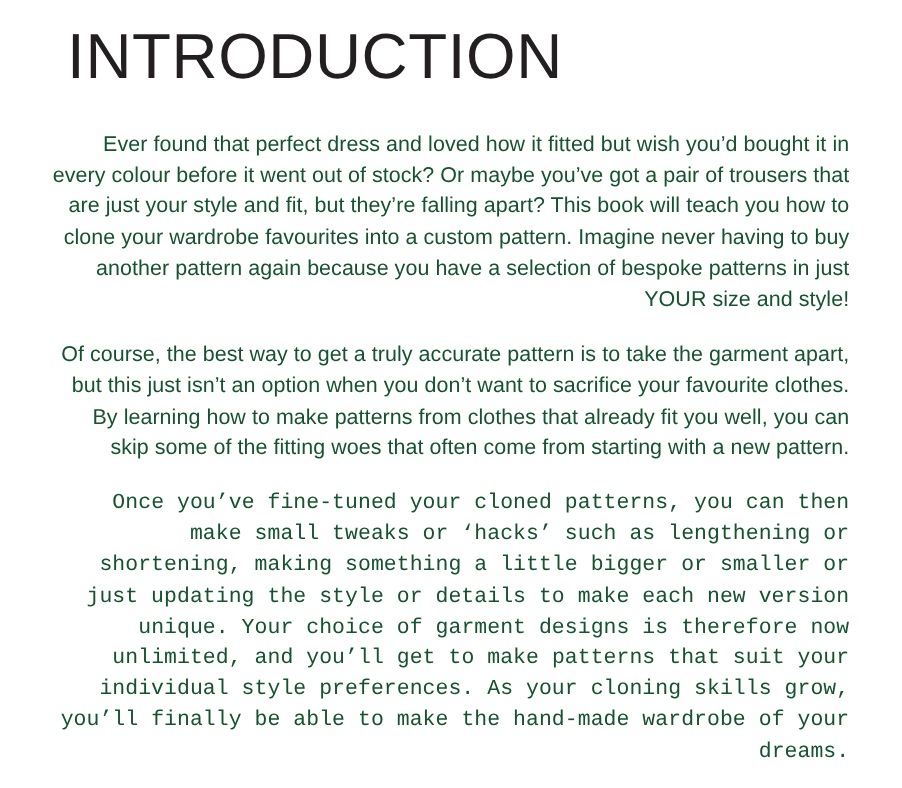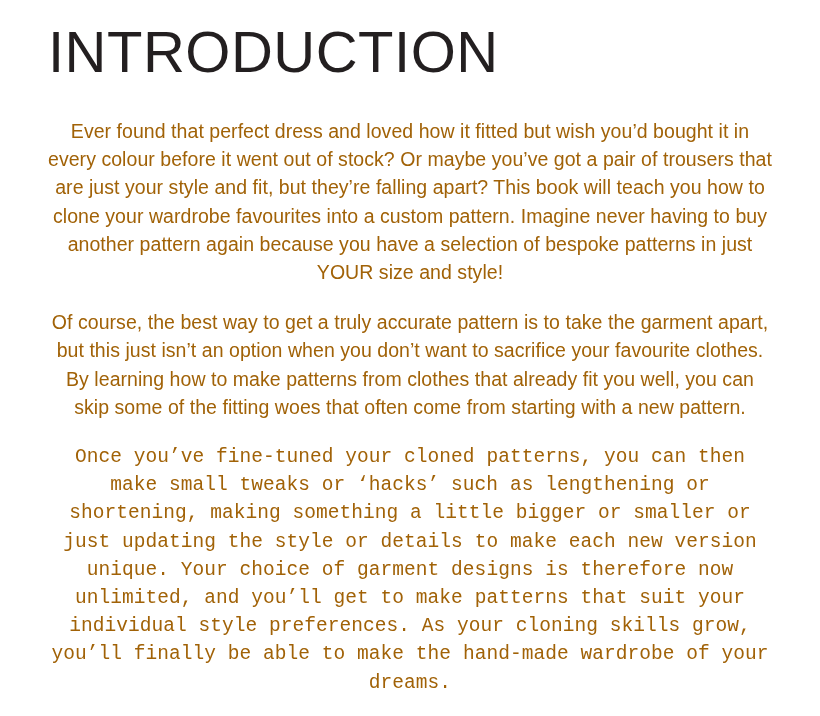--- a/index.html
+++ b/index.html
@@ -21,30 +21,30 @@
     padding: 22px 48px 0 48px;
     background: #ffffff;
   }
   .chapter-title {
     font-family: "Liberation Sans", sans-serif;
     font-weight: 300;
     font-size: 58px;
     line-height: 1.05;
     letter-spacing: 0.5px;
     color: #231f20;
-    margin: 0 0 34px 0;
+    margin: 0 0 34px 13px;
     white-space: nowrap;
   }
   .body-copy p {
     font-family: "Liberation Sans", sans-serif;
     font-size: 19.5px;
     line-height: 28.2px;
-    color: #a16207;
+    color: #14532d;
     margin: 0 0 22px 0;
-    text-align: center;
+    text-align: right;
     letter-spacing: 0.05px;
   }
   .body-copy p:last-child {
     margin-bottom: 0;
     font-family: Liberation Mono, monospace;
   }
 </style>
 </head>
 <body>
 

